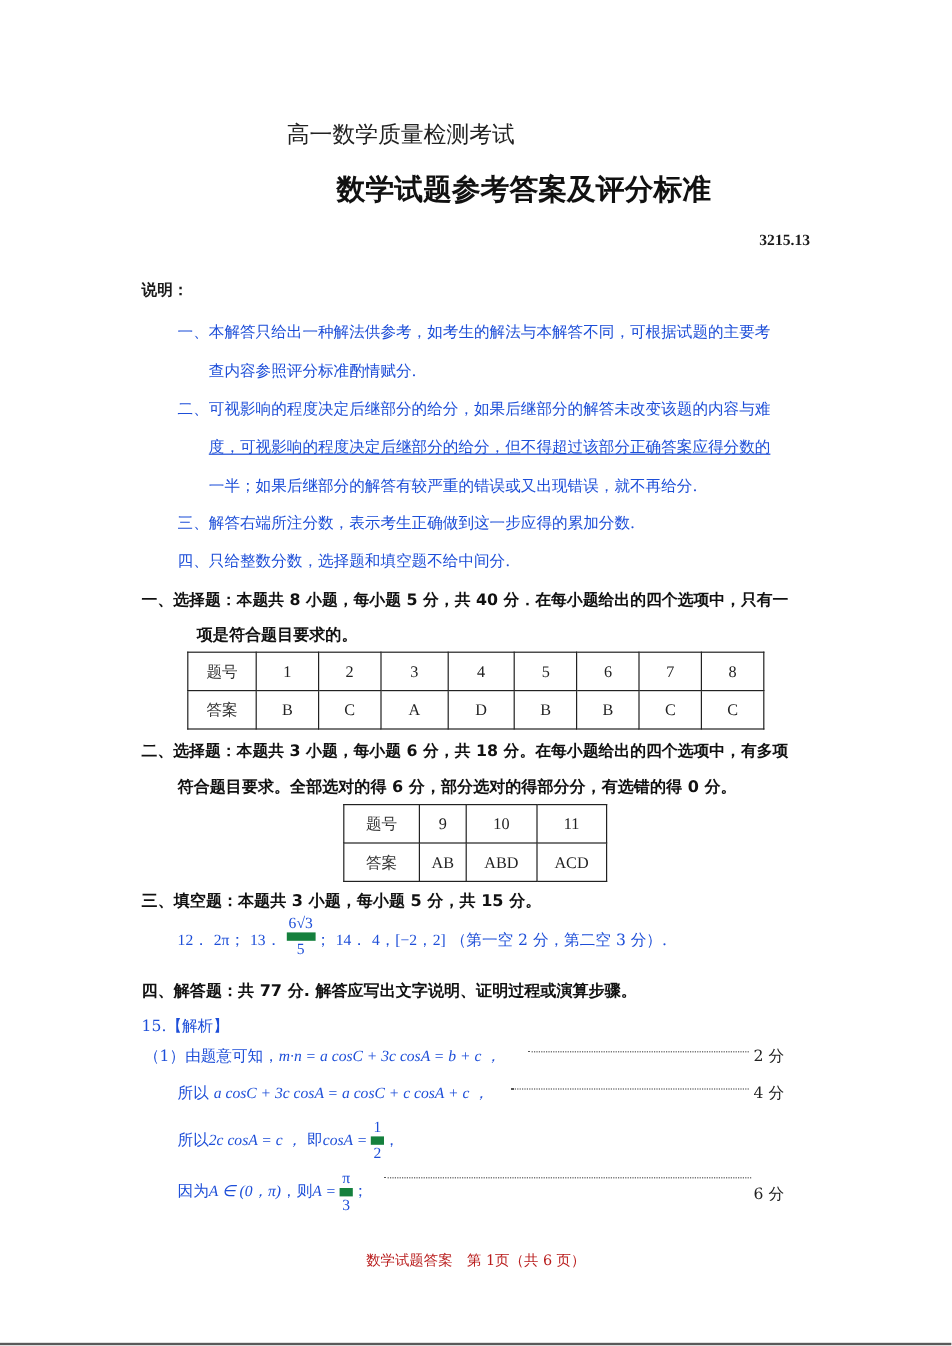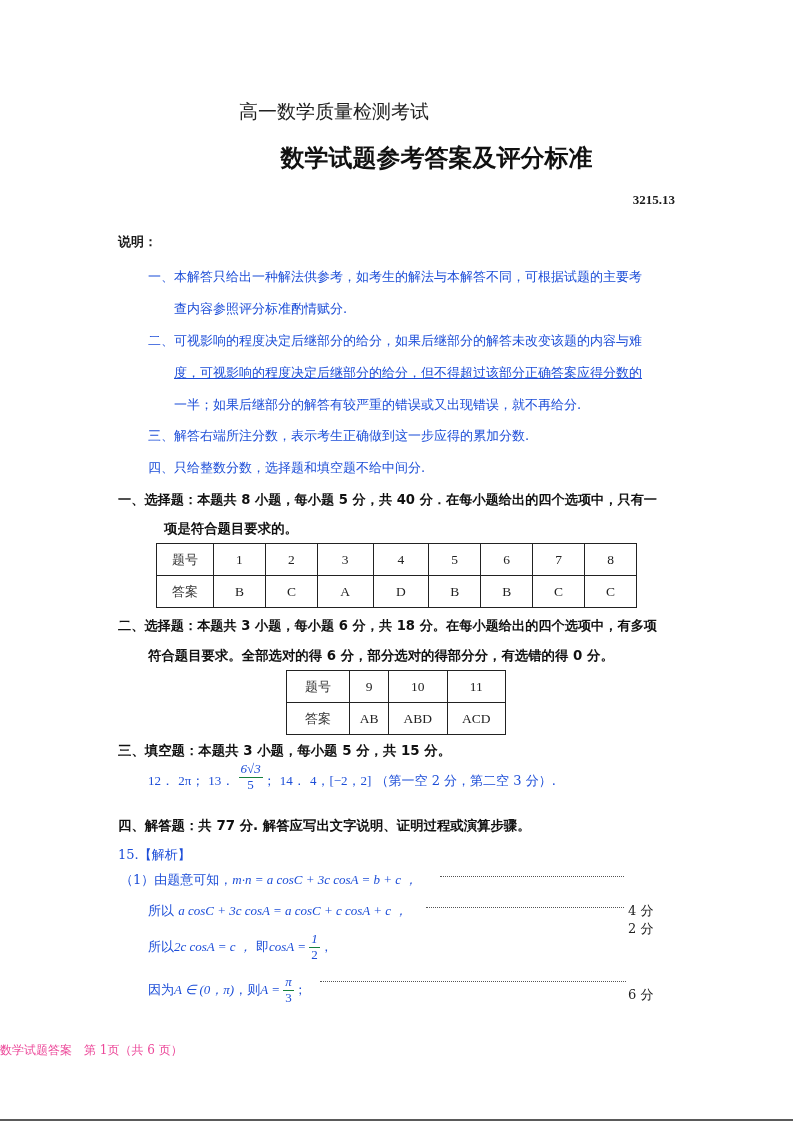--- a/index.html
+++ b/index.html
@@ -12,25 +12,25 @@
     .date { top: 192px; right: 118px; font-size: 13px; font-weight: bold; font-family: "Liberation Serif", serif; }
     .label { top: 233px; left: 118px; font-size: 13px; font-weight: bold; font-family: "DejaVu Sans", sans-serif; }
     .note { font-size: 13px; color: #1d4ed8; }
     .sect { font-size: 13.4px; font-weight: bold; font-family: "DejaVu Sans", "Liberation Sans", sans-serif; color: #111; }
     table.ans { position: absolute; border-collapse: collapse; font-size: 13.5px; font-family: "Liberation Serif", serif; }
     table.ans td { border: 1.4px solid #222; text-align: center; padding: 0; height: 31px; color: #222; }
     table.ans td.hd { font-family: "DejaVu Serif", serif; font-size: 13px; color: #333; }
     .math { font-family: "Liberation Serif", serif; font-style: italic; }
     .m { font-family: "Liberation Serif", serif; }
     .frac { display: inline-block; vertical-align: middle; text-align: center; font-family: "Liberation Serif", serif; line-height: 1.15; }
-    .frac .num { display: block; border-bottom: 1px solid #15803d; padding: 0 2px; font-style: italic; }
+    .frac .num { display: block; border-bottom: 7px solid #15803d; padding: 0 2px; }
     .frac .den { display: block; padding: 0 2px; }
     .dots { position: absolute; border-top: 1.5px dotted #555; height: 0; }
     .score { font-size: 13px; color: #222; }
-    .footer { top: 1042px; left: 0; width: 793px; font-size: 12px; color: #ec4899; }
+    .footer { top: 1042px; left: 0; width: 793px; text-align: center; font-size: 12px; color: #b91c1c; }
     .bottom-rule { position: absolute; left: 0; top: 1119px; width: 793px; height: 2px; background: #5a5a5a; }
   </style>
 </head>
 <body>
 
 <div class="abs subtitle">高一数学质量检测考试</div>
 <div class="abs title">数学试题参考答案及评分标准</div>
 <div class="abs date">3215.13</div>
 
 <div class="abs label">说明：</div>
@@ -110,21 +110,21 @@
   <span>（第一空 2 分，第二空 3 分）.</span>
 </div>
 
 <div class="abs sect" style="top:817px; left:118px;">四、解答题：共 77 分. 解答应写出文字说明、证明过程或演算步骤。</div>
 <div class="abs note" style="top:846px; left:118px;">15.【解析】</div>
 
 <div class="abs note" style="top:871px; left:120px;">
   <span>（1）由题意可知，</span><span class="math">m·n = a cosC + 3c cosA = b + c ，</span>
 </div>
 <div class="dots" style="top:876px; left:440px; width:184px;"></div>
-<div class="abs score" style="top:920px; left:628px;">2 分</div>
+<div class="abs score" style="top:871px; left:628px;">2 分</div>
 
 <div class="abs note" style="top:902px; left:148px;">
   <span>所以 </span><span class="math">a cosC + 3c cosA = a cosC + c cosA + c ，</span>
 </div>
 <div class="dots" style="top:907px; left:426px; width:198px;"></div>
 <div class="abs score" style="top:902px; left:628px;">4 分</div>
 
 <div class="abs note" style="top:932px; left:148px; line-height:20px;">
   <span>所以</span><span class="math">2c cosA = c ，</span><span> 即</span><span class="math">cosA = </span><span class="frac"><span class="num">1</span><span class="den">2</span></span><span>，</span>
 </div>

